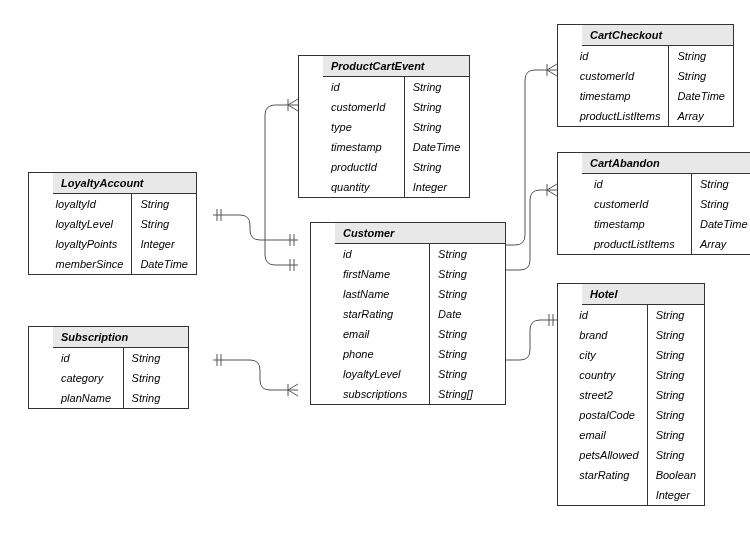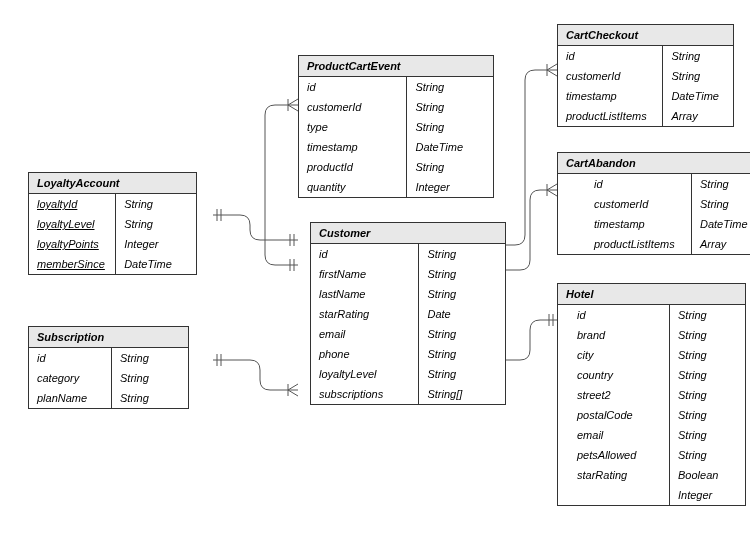--- a/index.html
+++ b/index.html
@@ -16,20 +16,21 @@
   .canvas {
     position: relative;
     width: 750px;
     height: 546px;
   }
   .entity {
     position: absolute;
     border: 1px solid #333;
     background: #fff;
     box-sizing: border-box;
+    padding-left: 24px;
   }
   .entity-title {
     background: #e8e8e8;
     font-weight: bold;
     font-style: italic;
     padding: 4px 8px;
     border-bottom: 1px solid #333;
     box-sizing: border-box;
   }
   .entity-body {
@@ -100,21 +101,21 @@
     <path d="M494 360 L520 360 Q530 360 530 350 L530 330 Q530 320 540 320 L557 320"></path>
 
     <path d="M549 314 L549 326 M553 314 L553 326"></path>
 
     <path d="M494 354 L504 360 L494 366 M504 354 L504 366"></path>
   </svg>
 
   <div class="entity" style="left:28px; top:172px; width:169px;">
     <div class="entity-title">LoyaltyAccount</div>
     <div class="entity-body">
-      <div class="col names" style="width:95px;text-decoration:underline;">
+      <div class="col names" style="width:95px;">
         <div class="cell">loyaltyId</div>
         <div class="cell">loyaltyLevel</div>
         <div class="cell">loyaltyPoints</div>
         <div class="cell">memberSince</div>
       </div>
       <div class="col types" style="width:88px;">
         <div class="cell">String</div>
         <div class="cell">String</div>
         <div class="cell">Integer</div>
         <div class="cell">DateTime</div>
@@ -131,21 +132,21 @@
         <div class="cell">planName</div>
       </div>
       <div class="col types" style="width:88px;">
         <div class="cell">String</div>
         <div class="cell">String</div>
         <div class="cell">String</div>
       </div>
     </div>
   </div>
 
-  <div class="entity" style="left:298px; top:55px; width:196px;">
+  <div class="entity" style="left:298px; top:55px; width:172px;">
     <div class="entity-title">ProductCartEvent</div>
     <div class="entity-body">
       <div class="col names" style="width:108px;">
         <div class="cell">id</div>
         <div class="cell">customerId</div>
         <div class="cell">type</div>
         <div class="cell">timestamp</div>
         <div class="cell">productId</div>
         <div class="cell">quantity</div>
       </div>
@@ -215,21 +216,21 @@
       </div>
       <div class="col types" style="width:70px;">
         <div class="cell">String</div>
         <div class="cell">String</div>
         <div class="cell">DateTime</div>
         <div class="cell">Array</div>
       </div>
     </div>
   </div>
 
-  <div class="entity" style="left:557px; top:283px; width:189px;">
+  <div class="entity" style="left:557px; top:283px; width:148px;">
     <div class="entity-title">Hotel</div>
     <div class="entity-body">
       <div class="col names" style="width:100px;">
         <div class="cell">id</div>
         <div class="cell">brand</div>
         <div class="cell">city</div>
         <div class="cell">country</div>
         <div class="cell">street2</div>
         <div class="cell">postalCode</div>
         <div class="cell">email</div>

